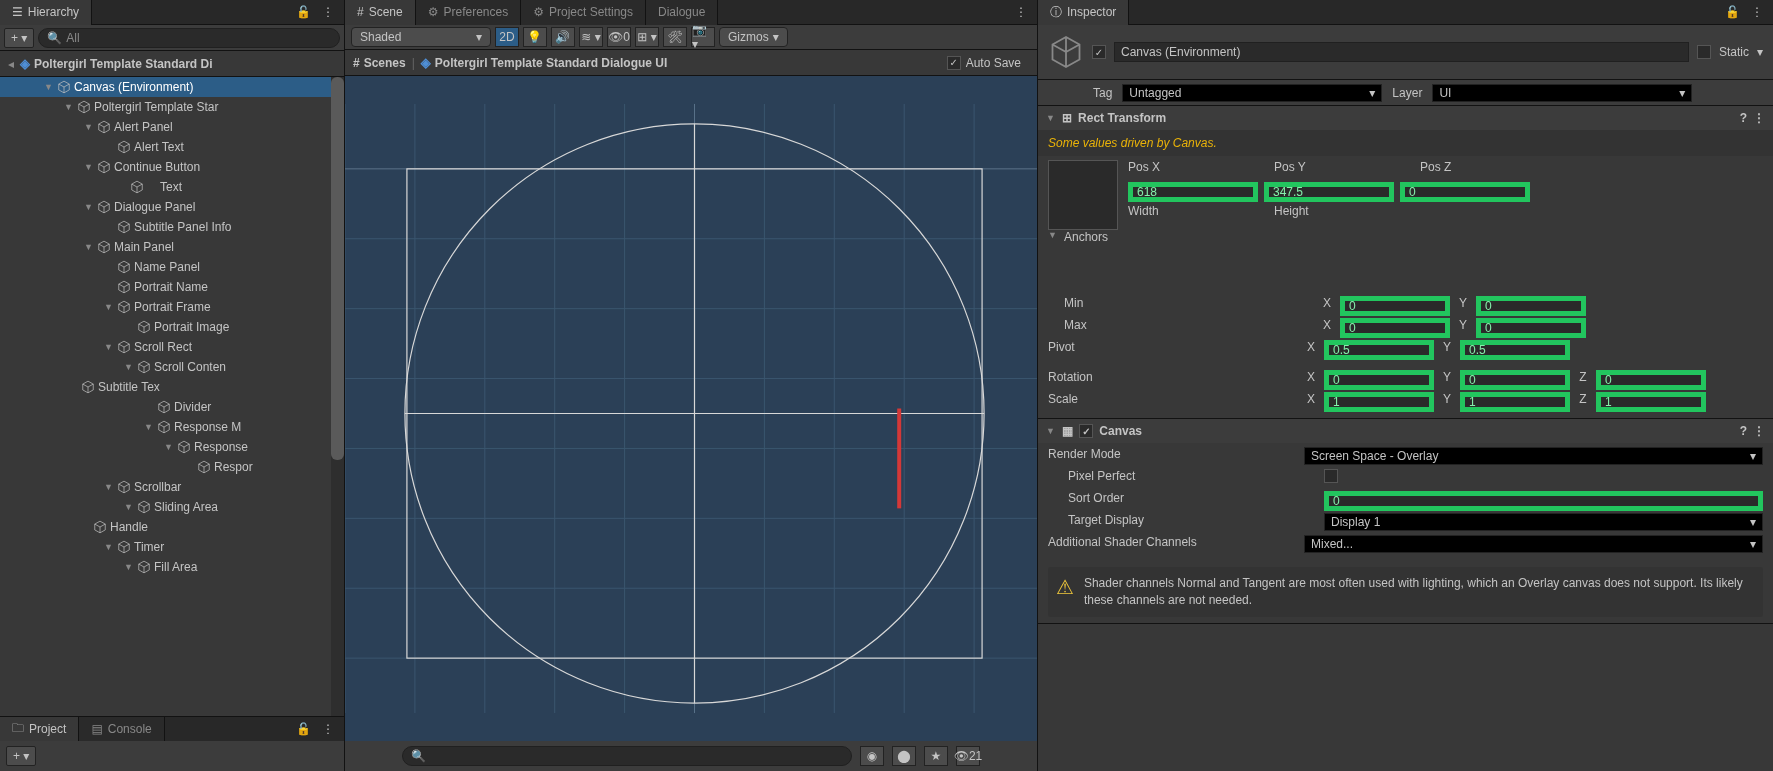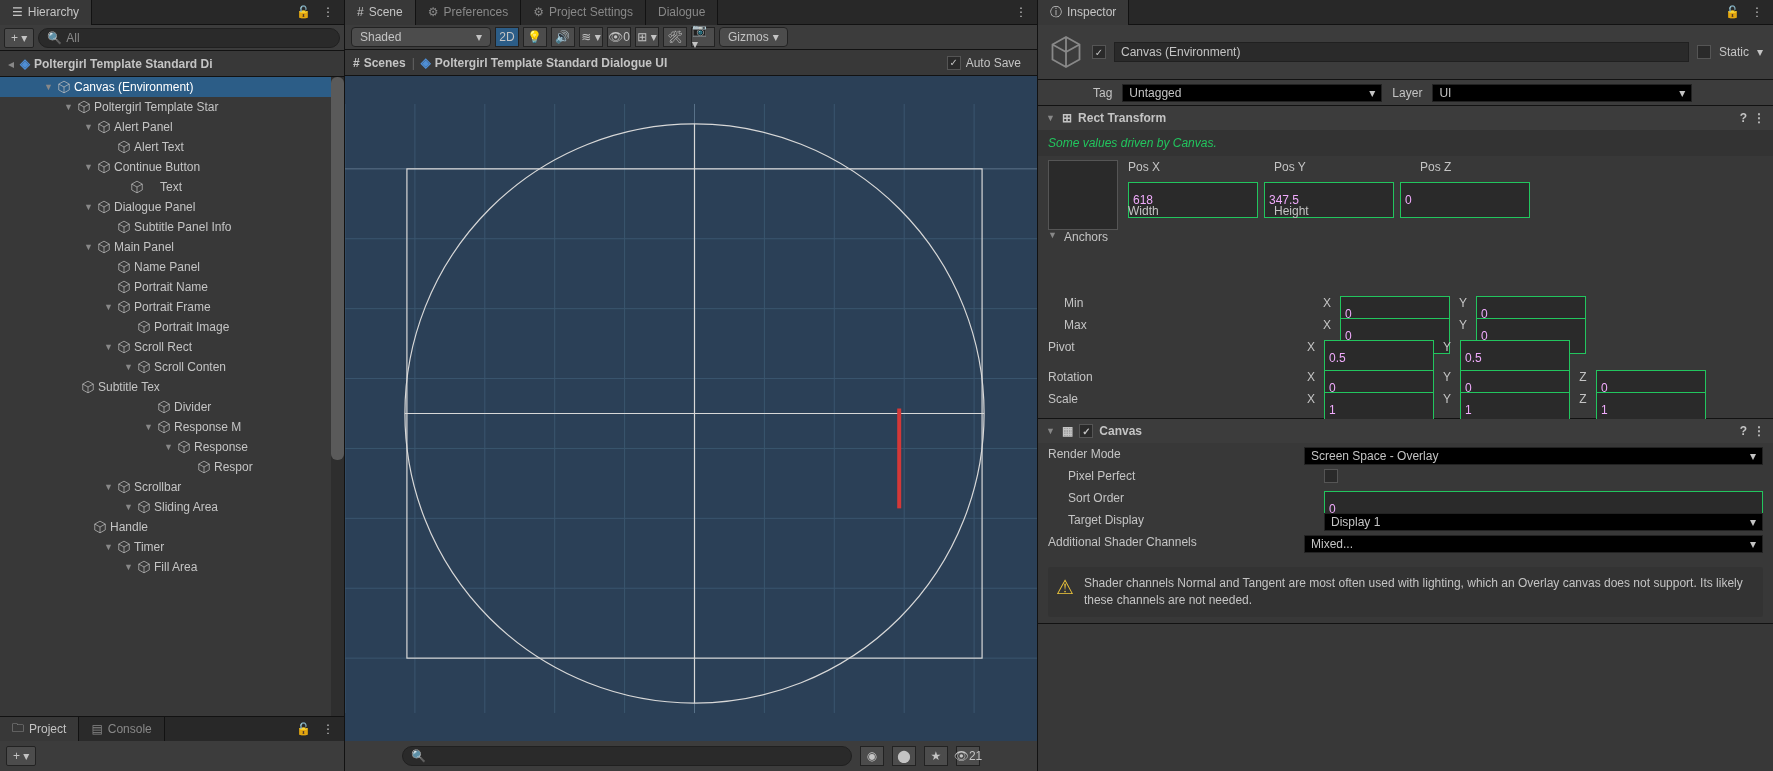--- a/index.html
+++ b/index.html
@@ -32,24 +32,24 @@
 .tbtn.active { background: #2c5d87; }
 .scene-view { flex: 1; background: #2b4057; position: relative; overflow: hidden; }
 .inspector-header { height: 55px; background: #3c3c3c; display: flex; align-items: center; padding: 6px 10px; gap: 8px; border-bottom: 1px solid #121212; }
 .insp-cube { width: 36px; height: 36px; color: #888; }
 .insp-name { flex: 1; height: 20px; background: #2a2a2a; border: 1px solid #202020; padding: 0 6px; display: flex; align-items: center; }
 .insp-tag-row { height: 26px; background: #3c3c3c; display: flex; align-items: center; padding: 0 10px 0 55px; gap: 10px; border-bottom: 1px solid #121212; }
 .insp-dd { height: 18px; background: #000000; border: 1px solid #222; padding: 0 6px; display: flex; align-items: center; justify-content: space-between; cursor: pointer; }
 .component { border-bottom: 1px solid #121212; }
 .comp-header { height: 24px; background: #3c3c3c; display: flex; align-items: center; padding: 0 8px; gap: 6px; font-weight: bold; cursor: pointer; }
 .comp-body { background: #383838; padding: 4px 10px; }
-.info-strip { background: #333; padding: 6px 10px; font-style: italic; color: #22c55e; }
+.info-strip { background: #333; padding: 6px 10px; font-style: italic; color: #eab308; }
 .prop-row { height: 22px; display: flex; gap: 6px; }
 .prop-label { width: 250px; }
-.prop-input { height: 36px; background: #2a2a2a; border: 1px solid #22c55e; padding: 0 4px; color: #f0abfc; }
+.prop-input { height: 20px; background: #2a2a2a; border: 5px solid #22c55e; padding: 0 4px; color: #86efac; }
 .xyz-label { width: 14px; text-align: center; }
 .warning-box { background: #333; margin: 6px 10px; padding: 8px; display: flex; gap: 10px; align-items: flex-start; border-radius: 3px; }
 .warn-icon { color: #f0c83c; font-size: 20px; }
 .checkbox { width: 14px; height: 14px; background: #2a2a2a; border: 1px solid #555; display: flex; align-items: center; justify-content: center; cursor: pointer; font-size: 10px; }
 .autosave { display: flex; align-items: center; gap: 5px; margin-left: auto; padding-right: 8px; }
 .bottom-tabs { height: 25px; background: #282828; display: flex; align-items: center; border-top: 1px solid #121212; }
 .bottom-toolbar { height: 30px; background: #3c3c3c; display: flex; align-items: center; padding: 0 6px; gap: 8px; }
 .grid-line { stroke: #3a556e; stroke-width: 1; }
 .grid-line-major { stroke: #5a728a; stroke-width: 1; }
 svg.cube-icon { fill: none; stroke: currentColor; stroke-width: 1.2; }

